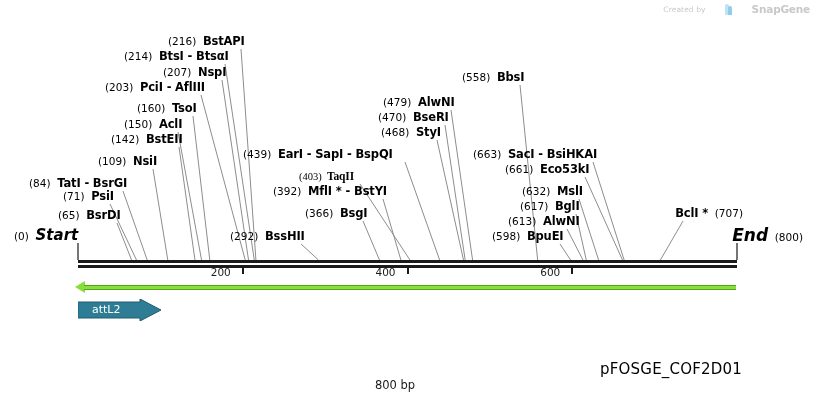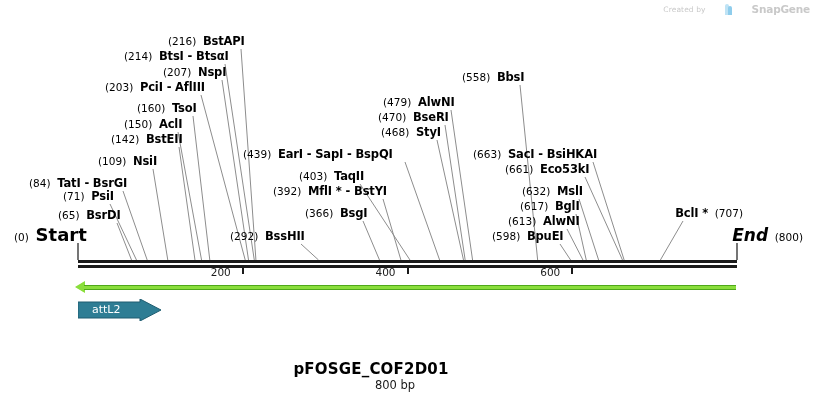--- a/index.html
+++ b/index.html
@@ -40,21 +40,21 @@
              border-top:6px solid transparent;border-bottom:6px solid transparent;border-right:10px solid #8ade3c;}
   .greenhead::after{content:"";position:absolute;left:1px;top:-5px;width:0;height:0;
              border-top:5px solid transparent;border-bottom:5px solid transparent;border-right:8px solid #8ade3c;}
 
   
   .attl2{position:absolute;left:78px;top:299px;width:84px;height:22px;}
   .attl2 svg{display:block;}
   .attl2 .txt{position:absolute;left:14px;top:4px;font-size:11px;color:#ffffff;font-weight:400;}
 
   
-  .title{position:absolute;width:742px;text-align:center;top:360px;font-size:15px;font-weight:700;color:#000;letter-spacing:.2px;}
+  .title{position:absolute;width:742px;text-align:right;top:360px;font-size:15px;font-weight:400;color:#000;letter-spacing:.2px;}
   .subtitle{position:absolute;width:790px;text-align:center;top:378px;font-size:11.5px;color:#1a1a1a;}
 </style>
 </head>
 <body>
 
 <div id="map">
 
   <div class="watermark">
     <span class="wm-text">Created by</span>
     <span class="wm-logo">
@@ -90,36 +90,36 @@
       <line x1="567" y1="229" x2="582.95875" y2="260" stroke="#8d8d8d" stroke-width="1"></line>
       <line x1="576" y1="214" x2="586.25375" y2="260" stroke="#8d8d8d" stroke-width="1"></line>
       <line x1="579" y1="199" x2="598.61" y2="260" stroke="#8d8d8d" stroke-width="1"></line>
       <line x1="585" y1="177" x2="622.49875" y2="260" stroke="#8d8d8d" stroke-width="1"></line>
       <line x1="593" y1="162" x2="624.14625" y2="260" stroke="#8d8d8d" stroke-width="1"></line>
       <line x1="683" y1="221" x2="660.39125" y2="260" stroke="#8d8d8d" stroke-width="1"></line>
       <line x1="737" y1="243" x2="737" y2="260" stroke="#1a1a1a" stroke-width="1.2"></line>
     </svg>
 
   <div id="enzyme-layer">
-      <div class="enz" style="left: 14px; top: 229px;"><span class="pos">(0)&nbsp;&nbsp;</span><span class="term-nm" style="font-weight: 700; font-size: 18px;">Start</span></div>
+      <div class="enz" style="left: 14px; top: 229px;"><span class="pos">(0)&nbsp;&nbsp;</span><span class="term-nm" style="font-weight: 700; font-style: italic; font-size: 15px;">Start</span></div>
       <div class="enz" style="left: 58px; top: 209px;"><span class="pos">(65)&nbsp;&nbsp;</span><span class="nm">BsrDI</span></div>
       <div class="enz" style="left: 63px; top: 190px;"><span class="pos">(71)&nbsp;&nbsp;</span><span class="nm">PsiI</span></div>
       <div class="enz" style="left: 29px; top: 177px;"><span class="pos">(84)&nbsp;&nbsp;</span><span class="nm">TatI  -  BsrGI</span></div>
       <div class="enz" style="left: 98px; top: 155px;"><span class="pos">(109)&nbsp;&nbsp;</span><span class="nm">NsiI</span></div>
       <div class="enz" style="left: 111px; top: 133px;"><span class="pos">(142)&nbsp;&nbsp;</span><span class="nm">BstEII</span></div>
       <div class="enz" style="left: 124px; top: 118px;"><span class="pos">(150)&nbsp;&nbsp;</span><span class="nm">AclI</span></div>
       <div class="enz" style="left: 137px; top: 102px;"><span class="pos">(160)&nbsp;&nbsp;</span><span class="nm">TsoI</span></div>
       <div class="enz" style="left: 105px; top: 81px;"><span class="pos">(203)&nbsp;&nbsp;</span><span class="nm">PciI  -  AflIII</span></div>
       <div class="enz" style="left: 163px; top: 66px;"><span class="pos">(207)&nbsp;&nbsp;</span><span class="nm">NspI</span></div>
       <div class="enz" style="left: 124px; top: 50px;"><span class="pos">(214)&nbsp;&nbsp;</span><span class="nm">BtsI  -  BtsαI</span></div>
       <div class="enz" style="left: 168px; top: 35px;"><span class="pos">(216)&nbsp;&nbsp;</span><span class="nm">BstAPI</span></div>
       <div class="enz" style="left: 230px; top: 230px;"><span class="pos">(292)&nbsp;&nbsp;</span><span class="nm">BssHII</span></div>
       <div class="enz" style="left: 305px; top: 207px;"><span class="pos">(366)&nbsp;&nbsp;</span><span class="nm">BsgI</span></div>
       <div class="enz" style="left: 273px; top: 185px;"><span class="pos">(392)&nbsp;&nbsp;</span><span class="nm">MflI * - BstYI</span></div>
-      <div class="enz" style="left: 299px; top: 170px;"><span class="pos">(403)&nbsp;&nbsp;</span><span class="nm">TaqII</span></div>
+      <div class="enz" style="left: 299px; top: 170px; font-family: Liberation Serif, serif;"><span class="pos">(403)&nbsp;&nbsp;</span><span class="nm">TaqII</span></div>
       <div class="enz" style="left: 243px; top: 148px;"><span class="pos">(439)&nbsp;&nbsp;</span><span class="nm">EarI  -  SapI  -  BspQI</span></div>
       <div class="enz" style="left: 381px; top: 126px;"><span class="pos">(468)&nbsp;&nbsp;</span><span class="nm">StyI</span></div>
       <div class="enz" style="left: 378px; top: 111px;"><span class="pos">(470)&nbsp;&nbsp;</span><span class="nm">BseRI</span></div>
       <div class="enz" style="left: 383px; top: 96px;"><span class="pos">(479)&nbsp;&nbsp;</span><span class="nm">AlwNI</span></div>
       <div class="enz" style="left: 462px; top: 71px;"><span class="pos">(558)&nbsp;&nbsp;</span><span class="nm">BbsI</span></div>
       <div class="enz" style="left: 492px; top: 230px;"><span class="pos">(598)&nbsp;&nbsp;</span><span class="nm">BpuEI</span></div>
       <div class="enz" style="left: 508px; top: 215px;"><span class="pos">(613)&nbsp;&nbsp;</span><span class="nm">AlwNI</span></div>
       <div class="enz" style="left: 520px; top: 200px;"><span class="pos">(617)&nbsp;&nbsp;</span><span class="nm">BglI</span></div>
       <div class="enz" style="left: 522px; top: 185px;"><span class="pos">(632)&nbsp;&nbsp;</span><span class="nm">MslI</span></div>
       <div class="enz" style="left: 505px; top: 163px;"><span class="pos">(661)&nbsp;&nbsp;</span><span class="nm">Eco53kI</span></div>

